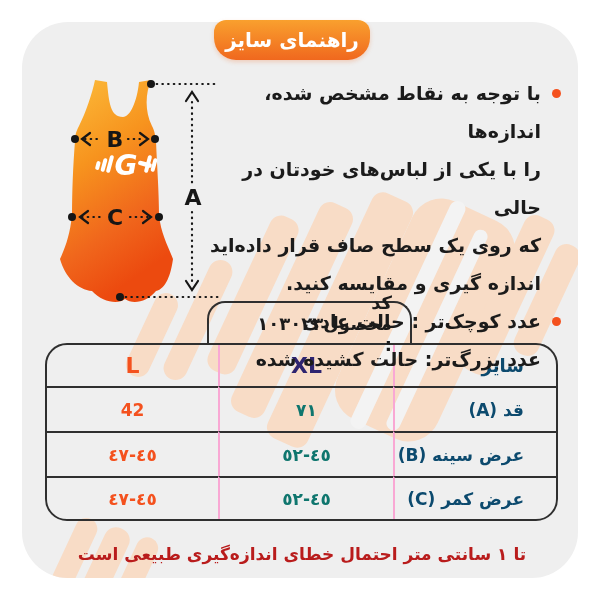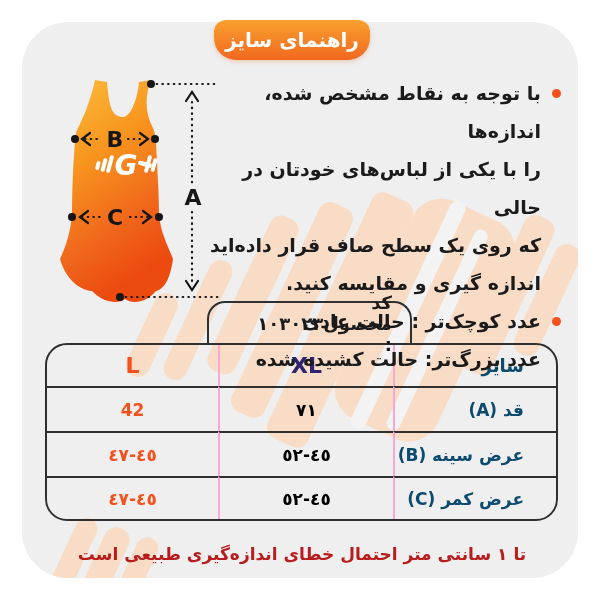--- a/index.html
+++ b/index.html
@@ -53,21 +53,21 @@
     display:grid;grid-template-columns:171px 175px 1fr;grid-template-rows:41px 45px 45px 1fr;
     direction:ltr;
   }
   .cell{
     display:flex;align-items:center;justify-content:center;
     font-weight:bold;box-sizing:border-box;
   }
   .cell.bl{border-left:2px solid #f9a8d4;}
   .cell.bt{border-top:2px solid #2f2f2f;}
   .cell.l-col{color:#f4511e;font-size:17px;direction:ltr;}
-  .cell.xl-col{color:#000000;font-size:17px;direction:ltr;}
+  .cell.xl-col{color:#0f766e;font-size:17px;direction:ltr;}
   .cell.hdr-l{color:#f4511e;font-size:22px;}
   .cell.hdr-xl{color:#2e2470;font-size:22px;}
   .cell.size-col{
     color:#0c4a6e;font-size:17px;direction:rtl;justify-content:flex-start;
     padding-right:32px;
   }
   .cell.hdr-size{font-size:18px;}
   
   .footer-note{
     position:absolute;left:2px;top:544px;width:600px;z-index:2;text-align:center;

